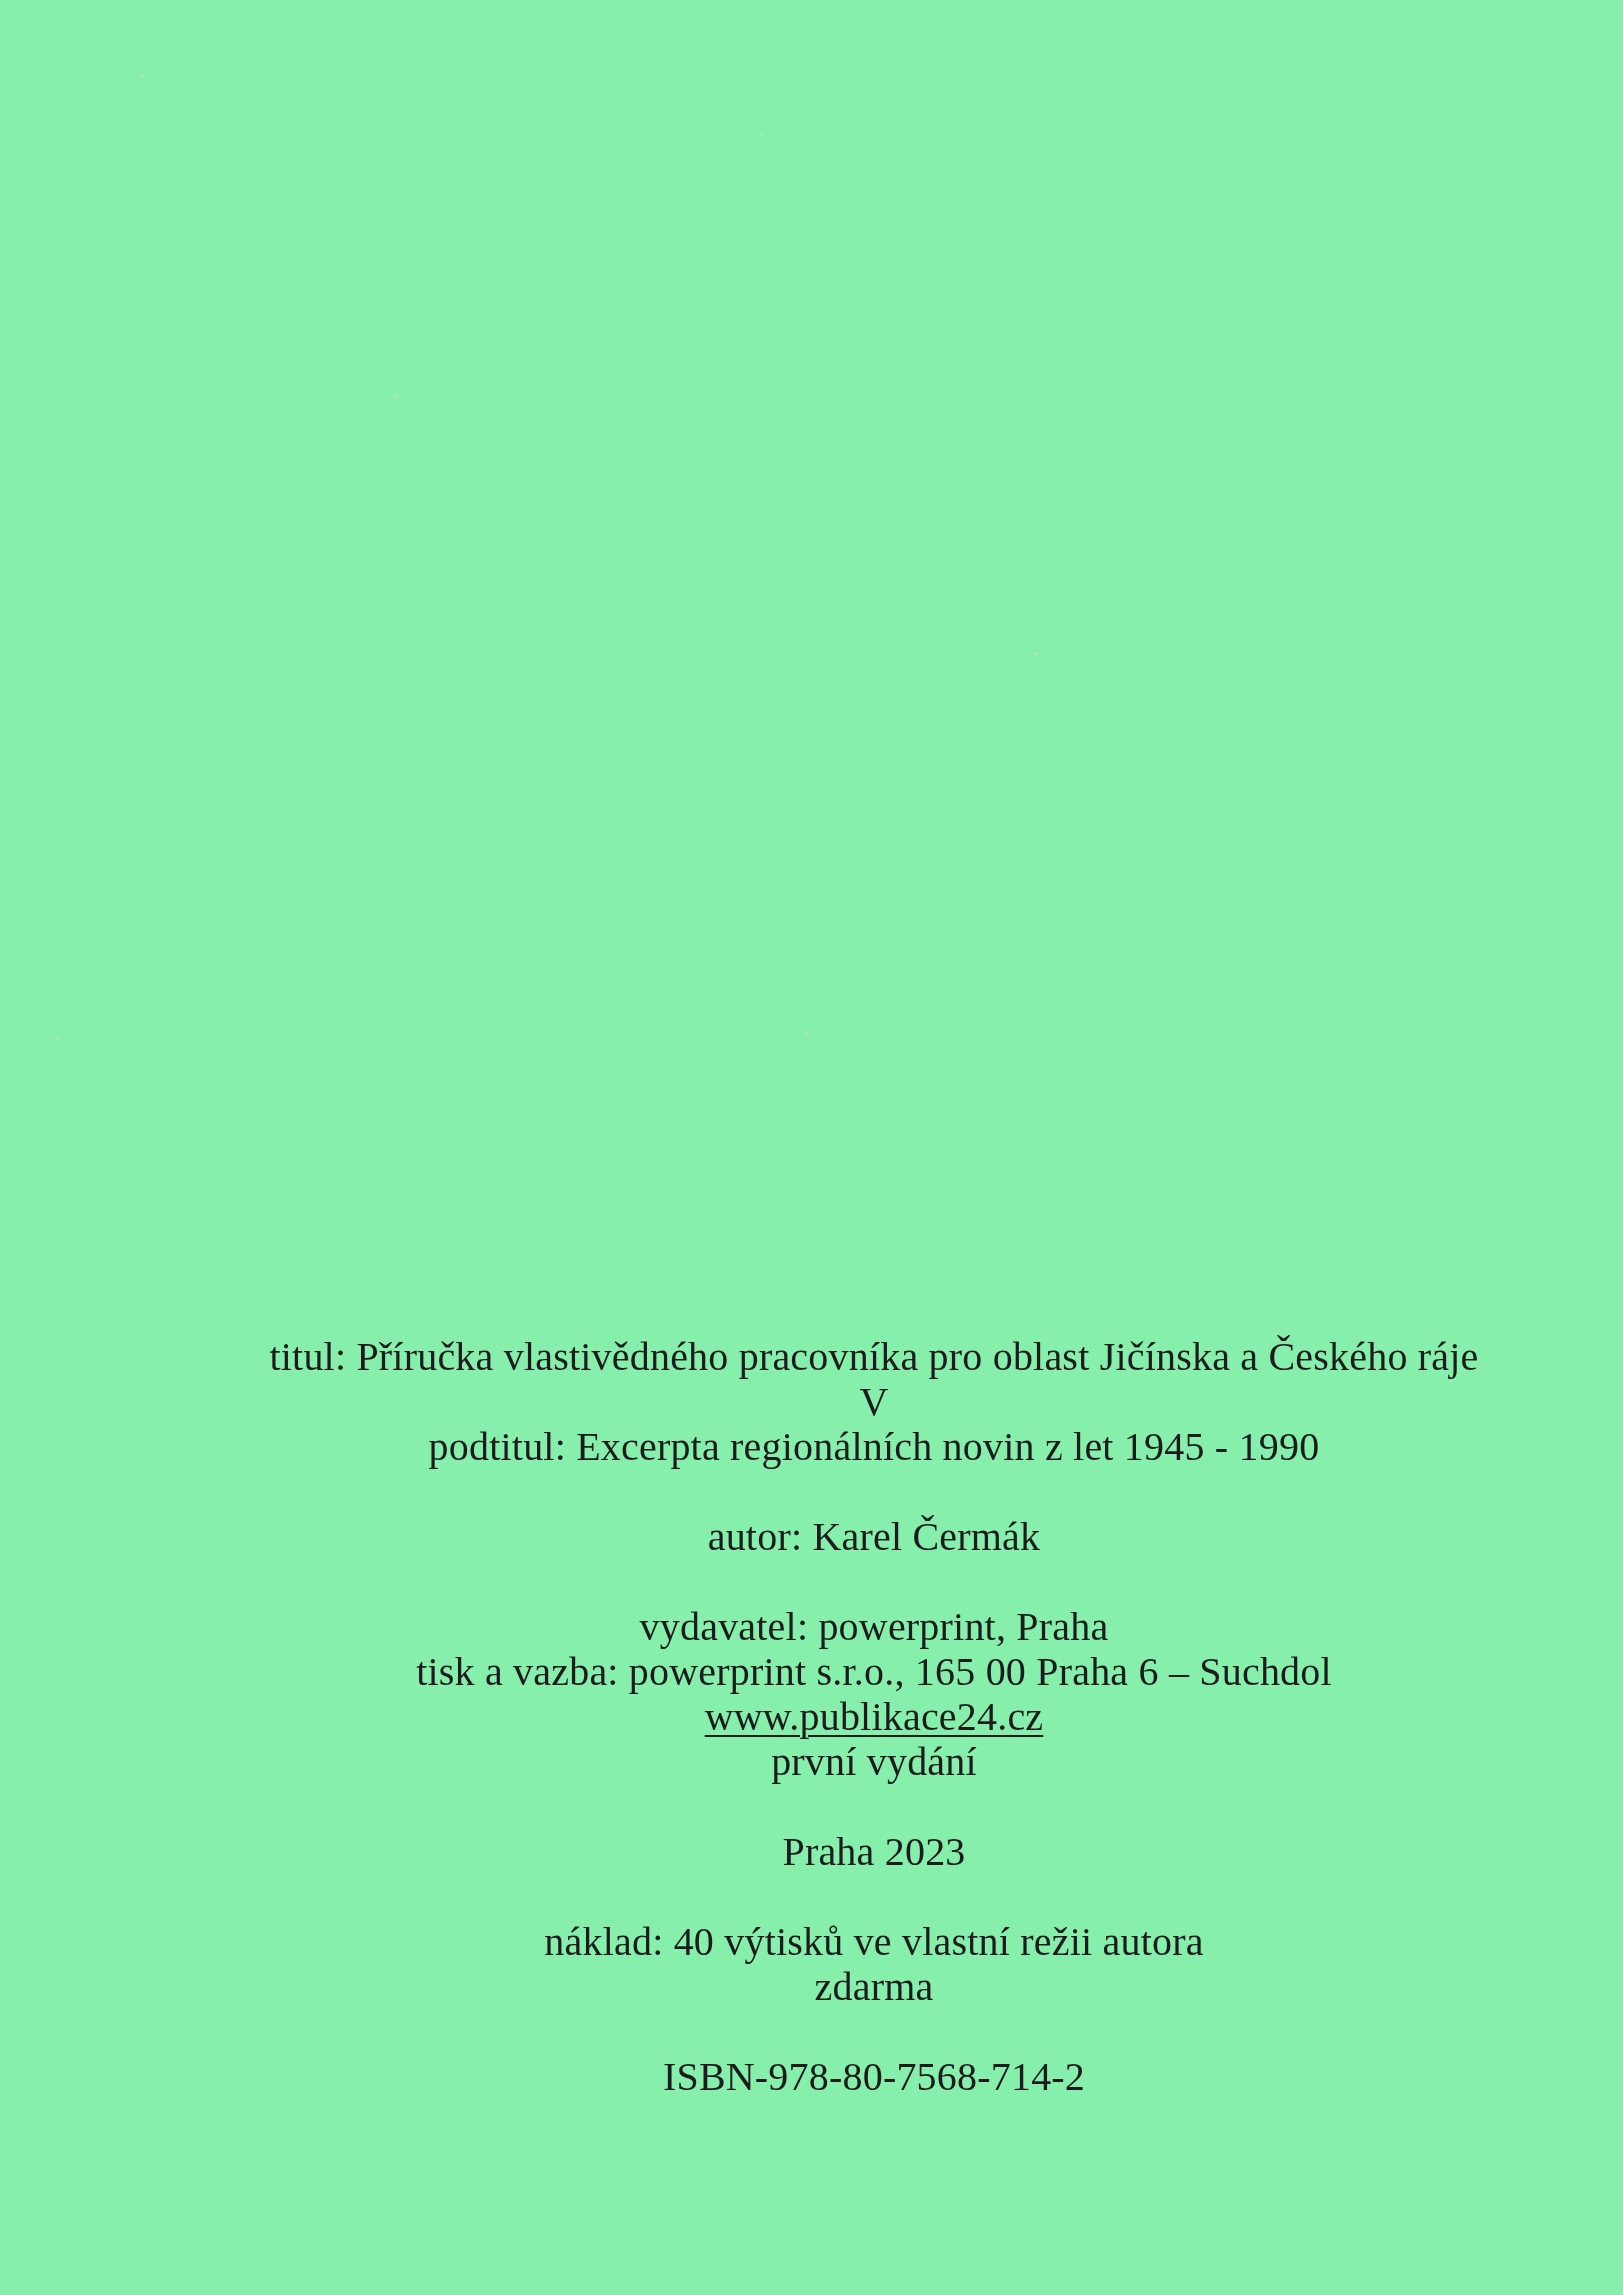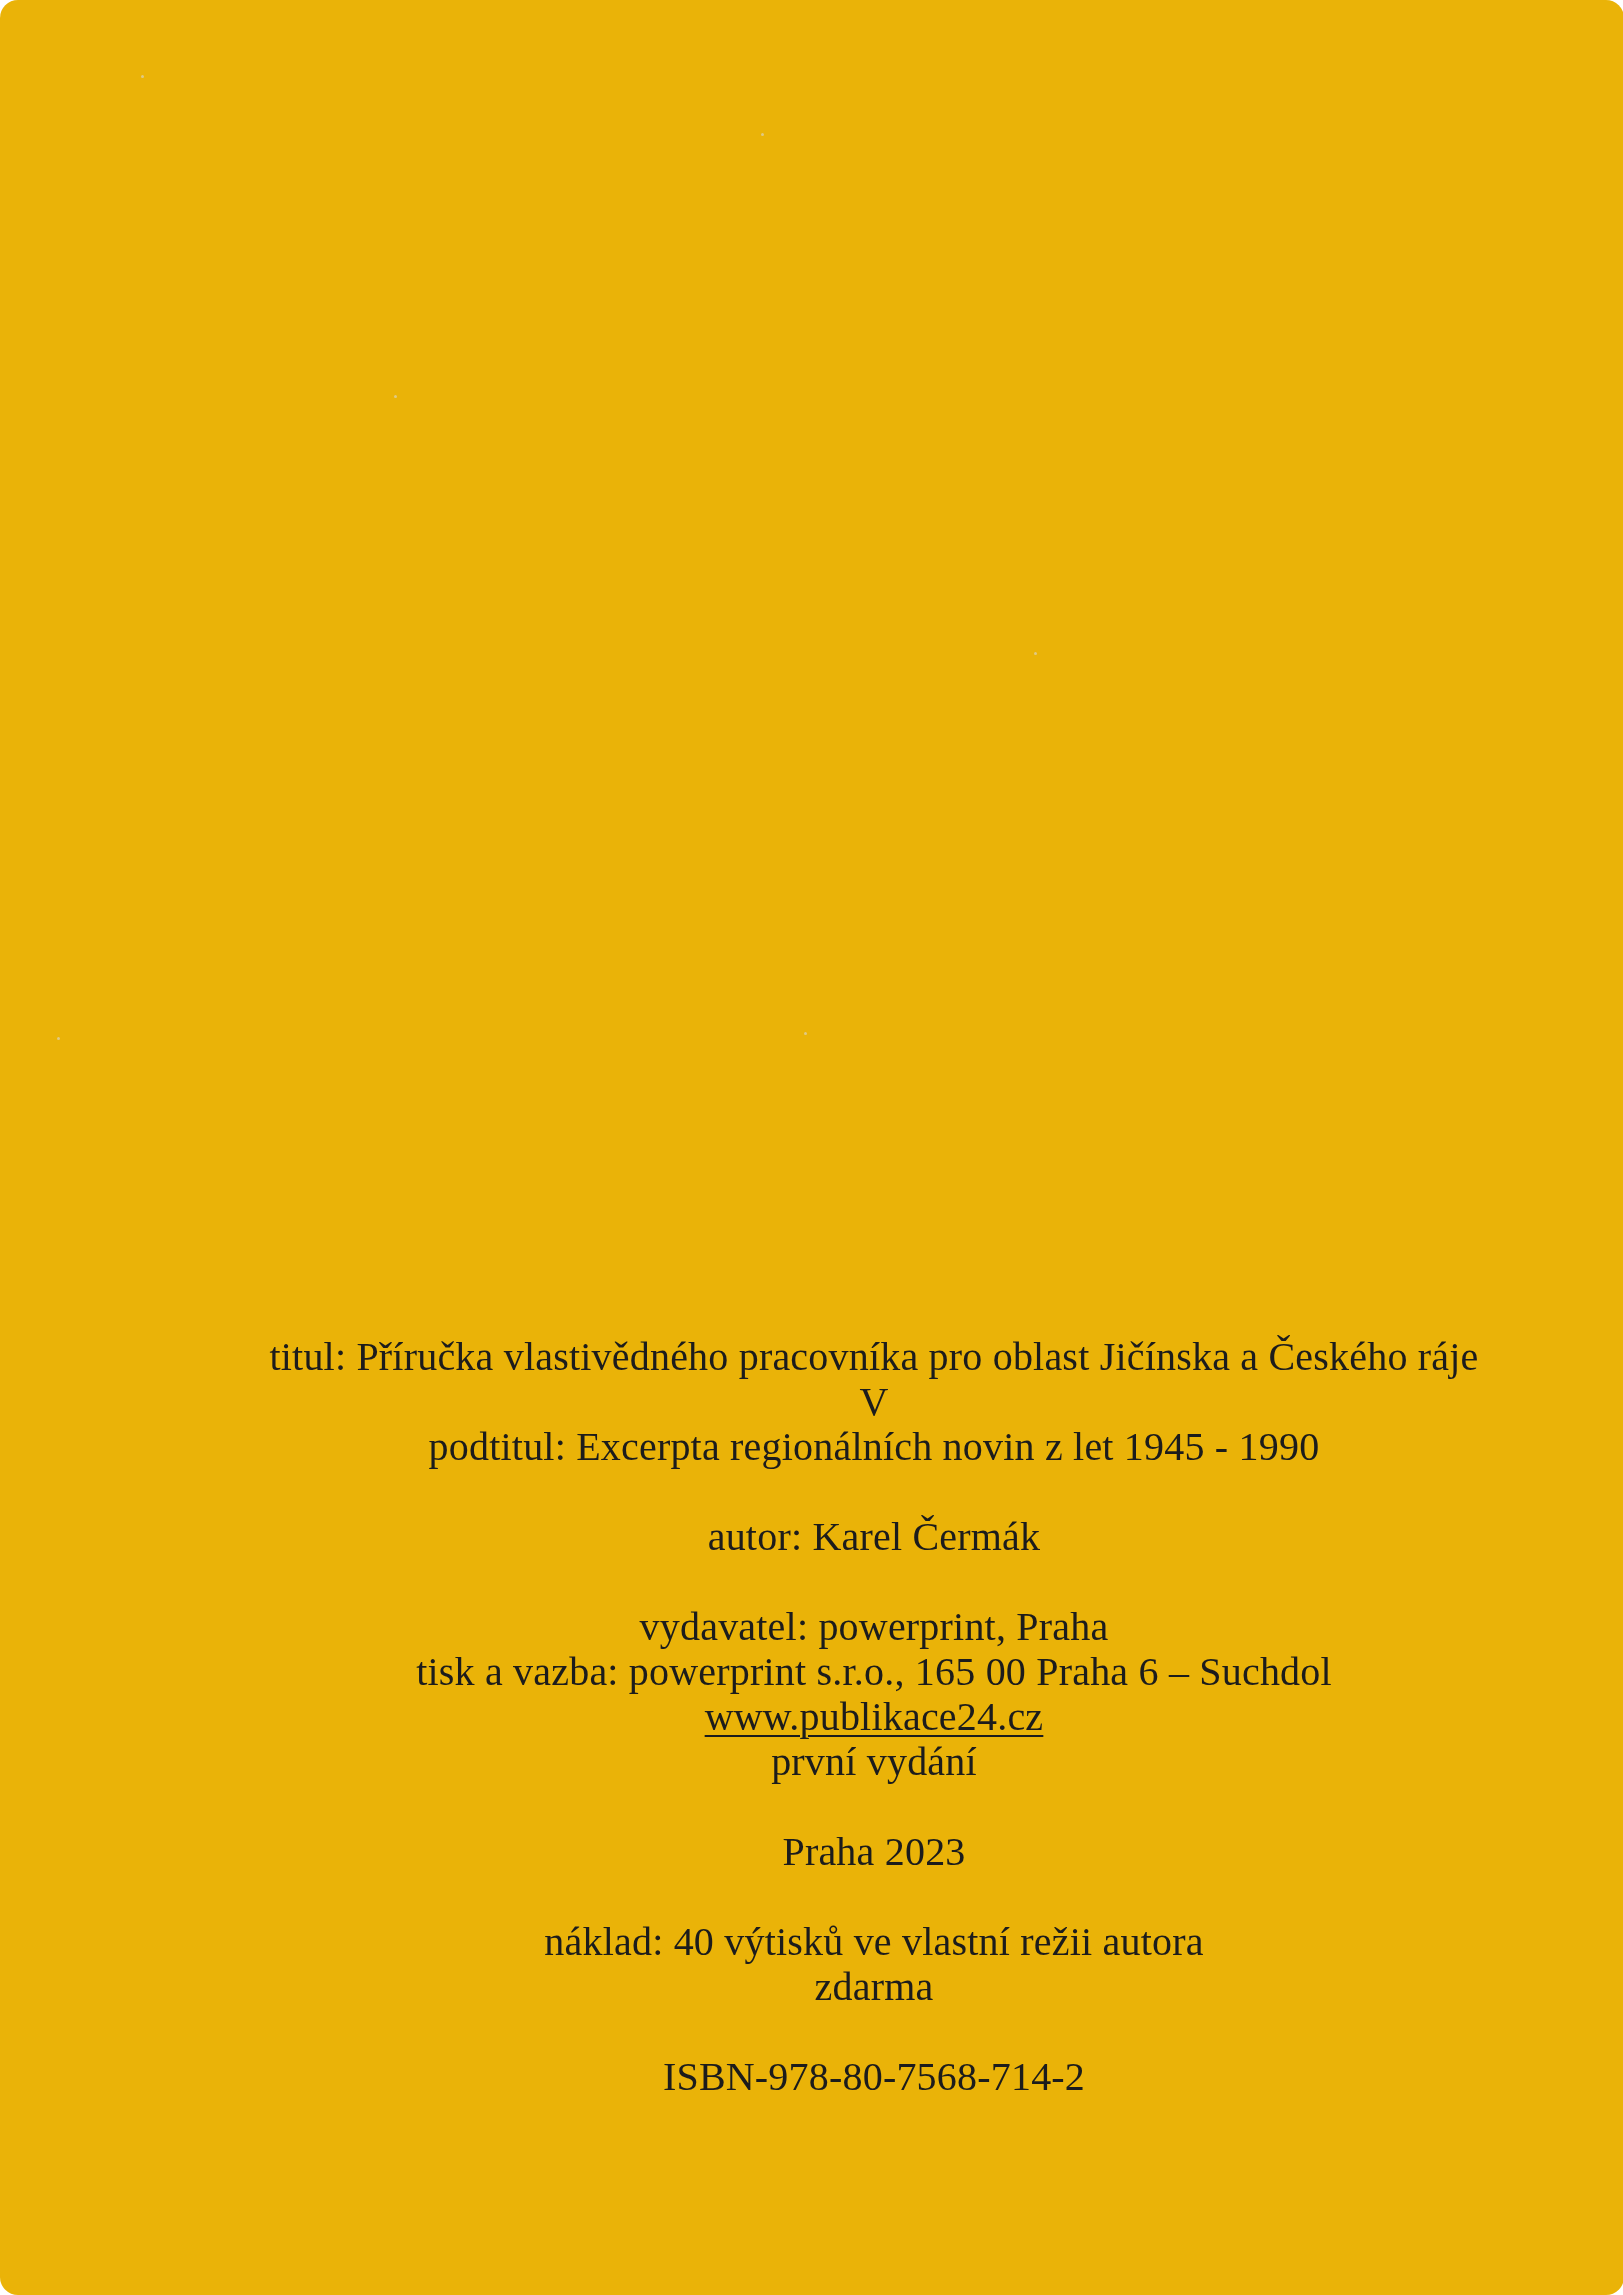--- a/index.html
+++ b/index.html
@@ -10,22 +10,21 @@
     width: 1624px;
     height: 2295px;
     background: #ffffff;
     overflow: hidden;
     position: relative;
     font-family: "Liberation Serif", "DejaVu Serif", serif;
   }
   .scan-page {
     position: absolute;
     inset: 0;
-    background: #eab308;
-    border-radius: 18px;
+    background: #86efac;
   }
   
   .speck {
     position: absolute;
     width: 3.2px;
     height: 3.2px;
     border-radius: 50%;
     background: #d9d9d9;
     opacity: .6;
   }

